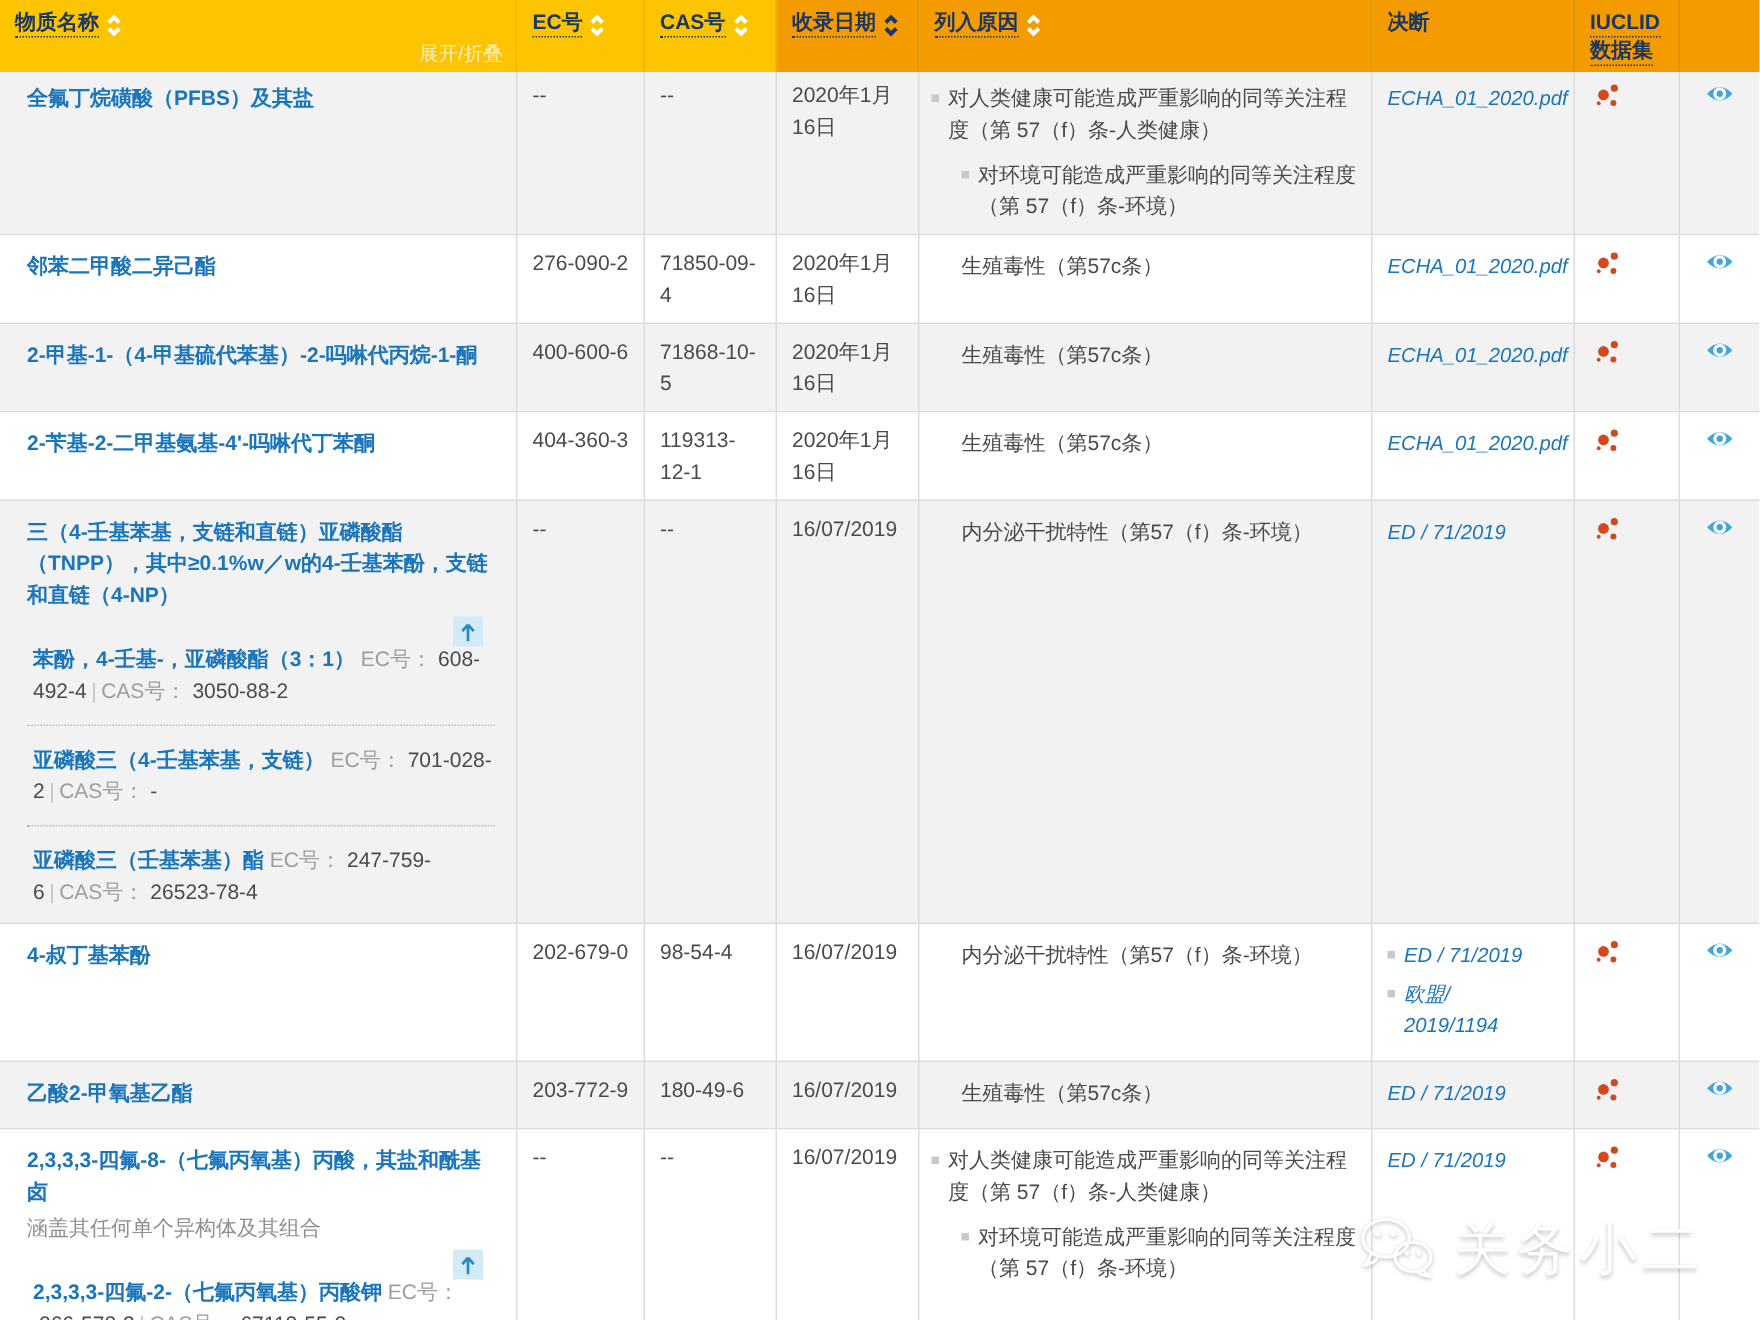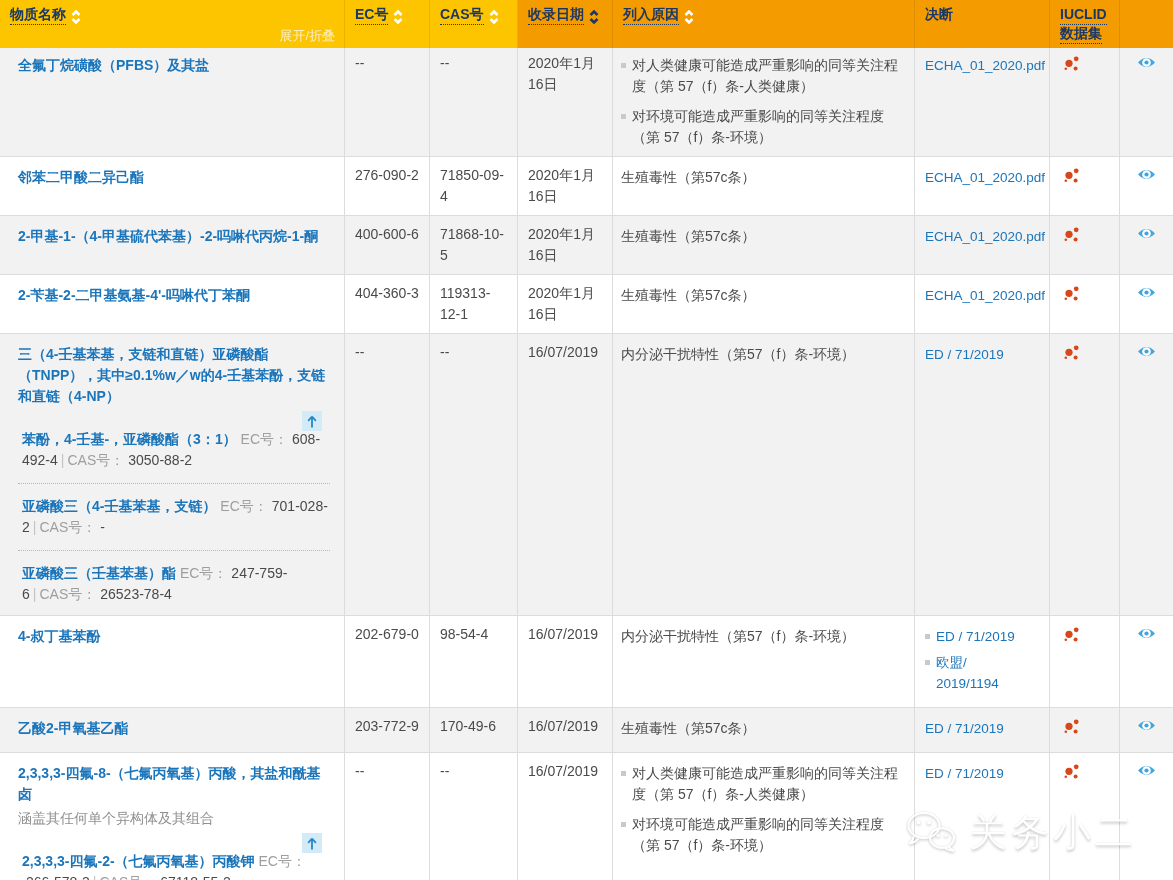--- a/index.html
+++ b/index.html
@@ -51,42 +51,42 @@
 
   .cell {
     padding:8px 4px 8px 10px; font-size:14px; line-height:21px;
     color:#4A4A4A; border-right:1px solid #DCDCDC; overflow:hidden;
   }
   .cell:last-child { border-right:none; }
   .cell-name   { padding:10px 12px 10px 18px; }
   .cell-cas    { padding-right:10px; }
   .cell-date   { padding-right:11px; }
   .cell-reason { padding:10px 10px 8px 8px; }
-  .cell-dec    { padding:10px 19px 8px 10px; font-size:13.5px; }
+  .cell-dec    { padding:10px 19px 8px 10px; font-size:13.5px;font-style:italic; }
   .cell-ds     { padding:10px 0 0 13px; border-right:1px solid #DCDCDC; }
   .cell-view   { text-align:center; padding:10px 0 0 0; }
 
   .substance-name { color:#1B75BB; font-weight:bold; text-decoration:none; cursor:pointer; display:inline-block; }
   .sub-note { color:#8F8F8F; margin-top:3px; }
 
   .arrow-line { text-align:right; height:20px; margin:4px 10px -14px 0; }
   .collapse-arrow {
     width:20px; height:20px; background:#D3EAF7; border:none;
     cursor:pointer; padding:2px 0 0 0; display:inline-block; line-height:0;
   }
 
   .sub-entry { margin:12px 0 0 4px; }
   .sub-name { color:#1B75BB; font-weight:bold; cursor:pointer;text-align:right; }
   .meta-label { color:#9E9E9E; }
   .meta-val { color:#4A4A4A; margin-left:4px; }
   .pipe { color:#C4C4C4; margin:0 3px; }
   .sub-divider { border:none; border-top:1px dotted #B8B8B8; margin:12px 2px 0 0; }
 
   .reason-item { display:flex; gap:6px; margin-bottom:9px; }
-  .reason-item:last-child { margin-bottom:0; }
+  .reason-item:last-child { margin-bottom:0;margin-left:20px; }
   .decision-item { display:flex; gap:6px; margin-bottom:5px; }
   .bullet { width:5px; height:5px; background:#C9C9C9; margin-top:8px; flex:none; }
   .decision-link { color:#1B75BB; text-decoration:none; cursor:pointer; }
   .icon-btn { background:none; border:none; padding:0; cursor:pointer; line-height:0; }
 
   
   .watermark {
     position:absolute; right:36px; bottom:22px;
     display:flex; align-items:center; gap:10px;
     color:#fff; font-size:38px; font-weight:normal; letter-spacing:4px;
@@ -333,21 +333,21 @@
             </svg></button></div>
         <div class="cell cell-view"><button class="icon-btn"><svg width="19" height="15" viewBox="0 0 18 14">
               <path d="M1 7 Q9 -1.5 17 7 Q9 15.5 1 7 Z" fill="#41A5DC"></path>
               <circle cx="9" cy="7" r="4.1" fill="#fff"></circle>
               <circle cx="9" cy="7" r="2" fill="#41A5DC"></circle>
             </svg></button></div>
       </div>
       <div class="row alt">
         <div class="cell cell-name"><a class="substance-name">乙酸2-甲氧基乙酯</a></div>
         <div class="cell cell-ec">203-772-9</div>
-        <div class="cell cell-cas">170-49-6</div>
+        <div class="cell cell-cas">180-49-6</div>
         <div class="cell cell-date">16/07/2019</div>
         <div class="cell cell-reason">
           <div class="reason-item">
             <span>生殖毒性（第57c条）</span>
           </div>
         </div>
         <div class="cell cell-dec">
           <div class="decision-item">
             <a class="decision-link">ED / 71/2019</a>
           </div>

